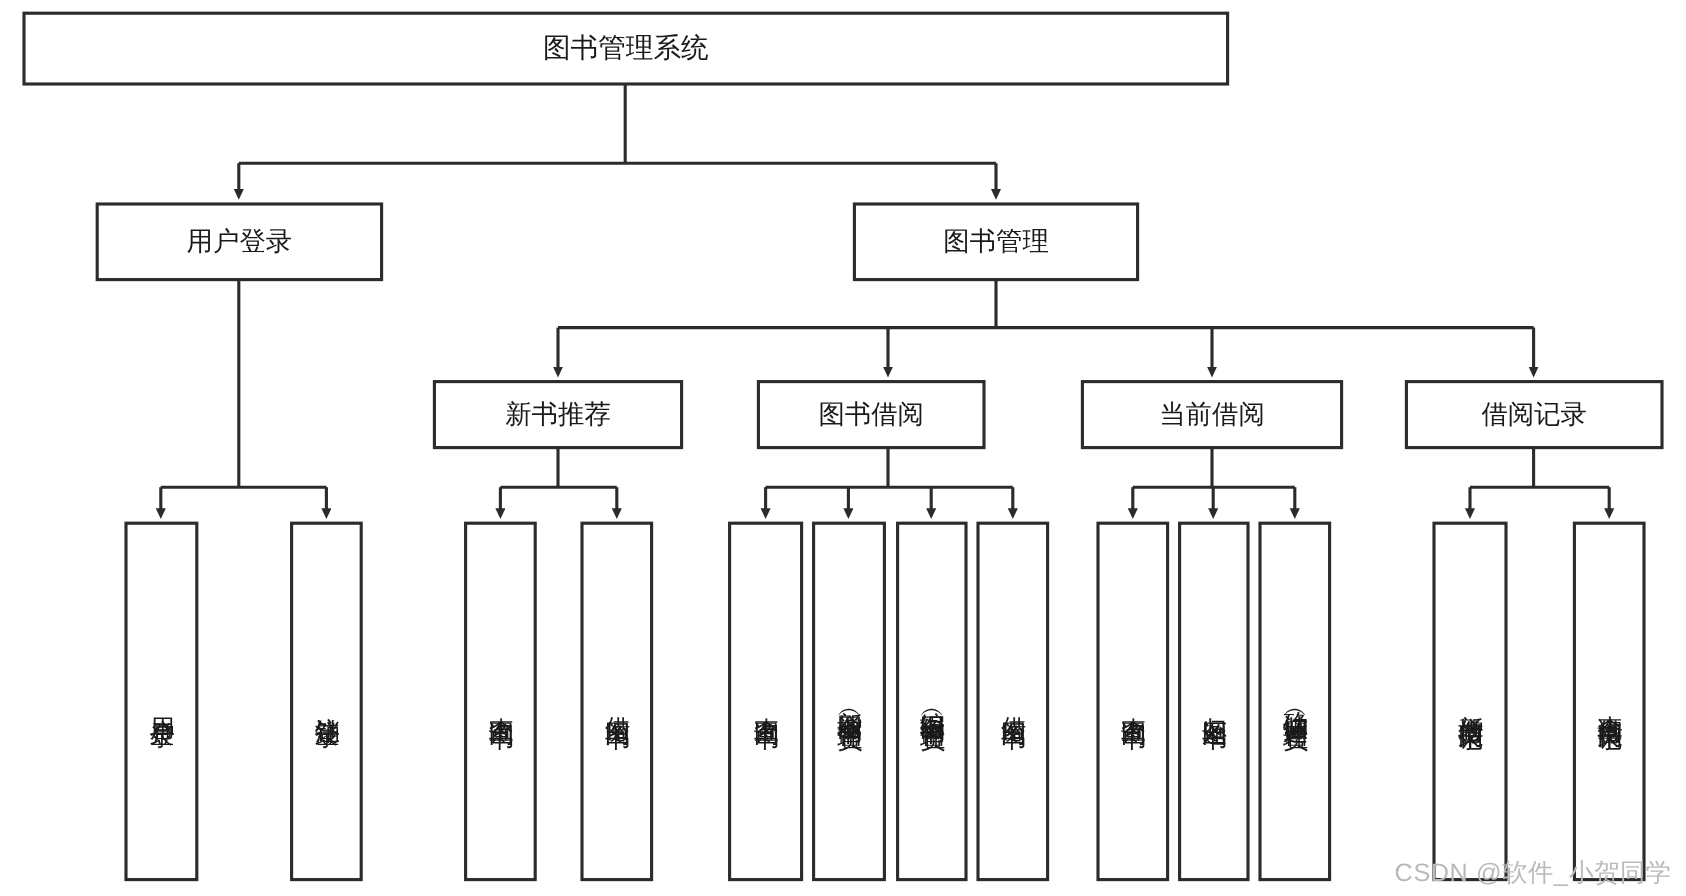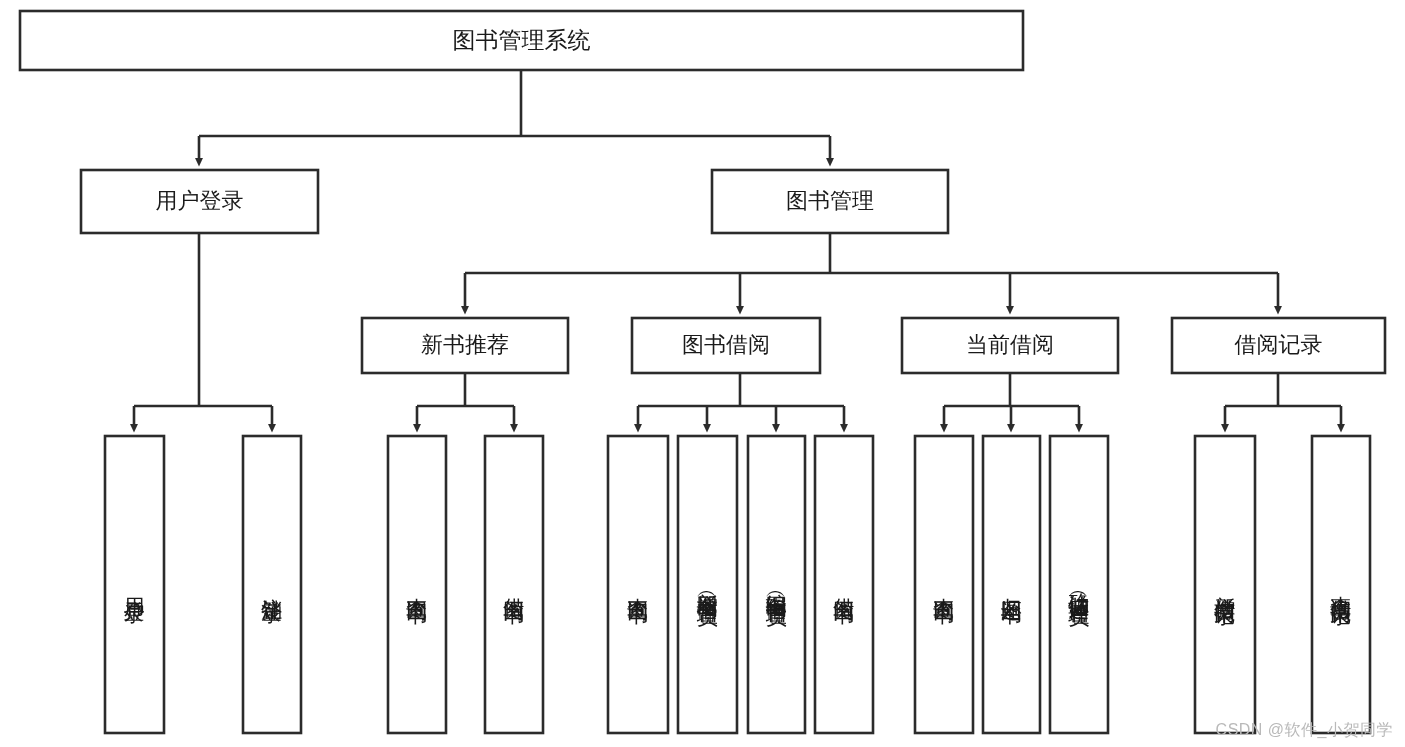--- a/index.html
+++ b/index.html
@@ -59,21 +59,21 @@
     fill: none;
   }
   .arrow-head {
     fill: #2b2b2b;
   }
   .watermark {
     position: absolute;
     right: 12px;
     bottom: 6px;
     font-family: "Liberation Sans", "DejaVu Sans", sans-serif;
-    font-size: 16px;
+    font-size: 21px;
     color: #b9b9b9;
     letter-spacing: 0.5px;
     white-space: nowrap;
     user-select: none;
   }
 </style>
 </head>
 <body>
 
 <svg id="diagram" viewBox="0 0 1405 747">

